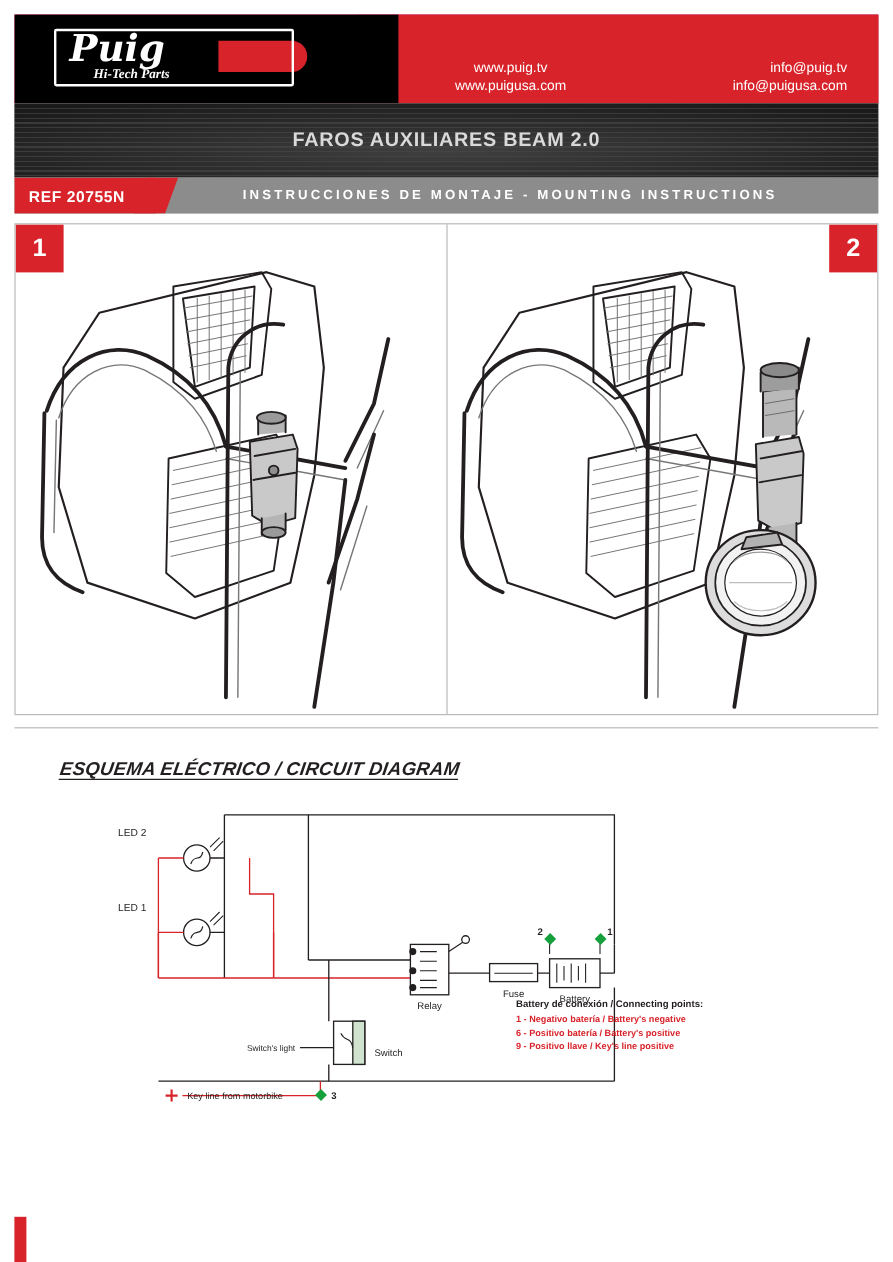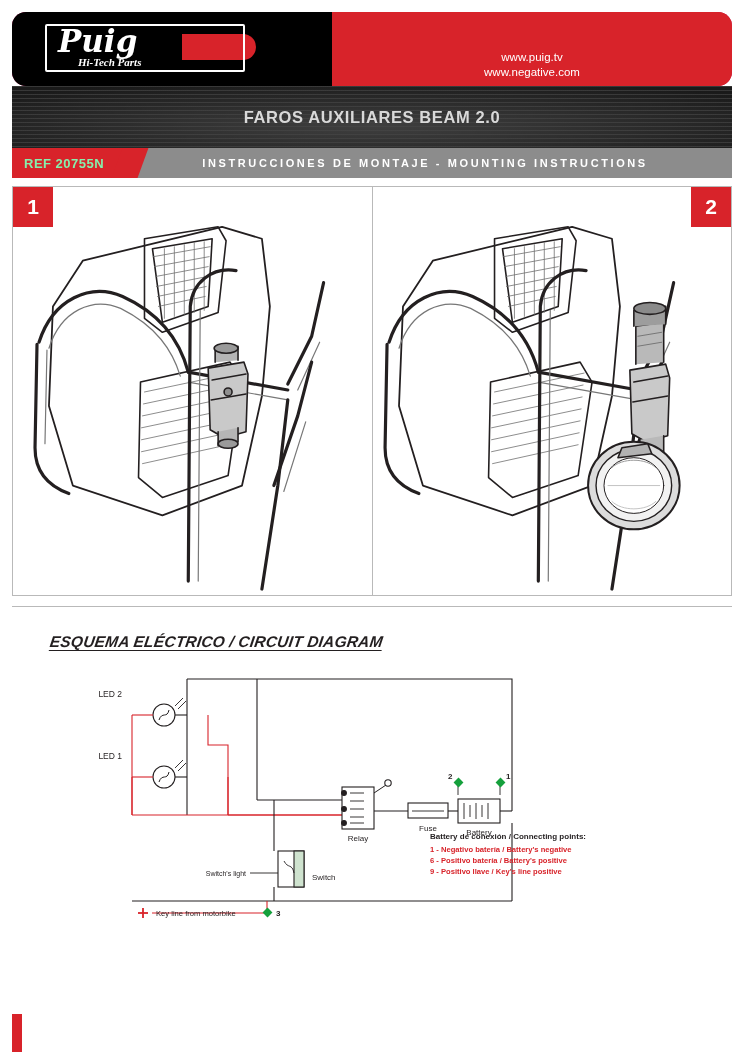--- a/index.html
+++ b/index.html
@@ -21,21 +21,20 @@
     box-sizing: border-box;
     padding: 12px 12px 0 12px;
   }
 
   
   .header {
     position: relative;
     height: 74px;
     background: #be185d;
     overflow: hidden;
-    border-radius: 14px;
   }
   .logo-wrap {
     position: absolute;
     left: 0; top: 0;
     width: 320px; height: 74px;
     background: #000;
     z-index: 3;
   }
   .logo-box {
     position: absolute;
@@ -148,21 +147,21 @@
     position: relative;
     height: 30px;
     background: #8c8c8c;
     display: flex;
     align-items: stretch;
     overflow: hidden;
   }
   .ref-red {
     position: relative;
     background: #d8232a;
-    color: #86efac;
+    color: #ffffff;
     display: flex;
     align-items: center;
     padding: 0 26px 0 12px;
     font-weight: bold;
     font-size: 13px;
     letter-spacing: 0.5px;
     z-index: 2;
   }
   .ref-red:after {
     content: "";
@@ -283,21 +282,25 @@
     <div class="red-diag"></div>
     <div class="logo-wrap">
       <div class="logo-box"></div>
       <div class="logo-swoosh"></div>
       <div class="logo-text">Puig</div>
       <div class="logo-sub">Hi-Tech Parts</div>
     </div>
     <div class="hdr-cols">
       <div class="hdr-col">
         <span>www.puig.tv</span>
-        <span>www.negative.com</span>
+        <span>www.puigusa.com</span>
+      </div>
+      <div class="hdr-col right">
+        <span>info@puig.tv</span>
+        <span>info@puigusa.com</span>
       </div>
     </div>
   </div>
 
   
   <div class="titlebar">
     <div class="title-es">FAROS  AUXILIARES BEAM 2.0</div>
   </div>
 
   

